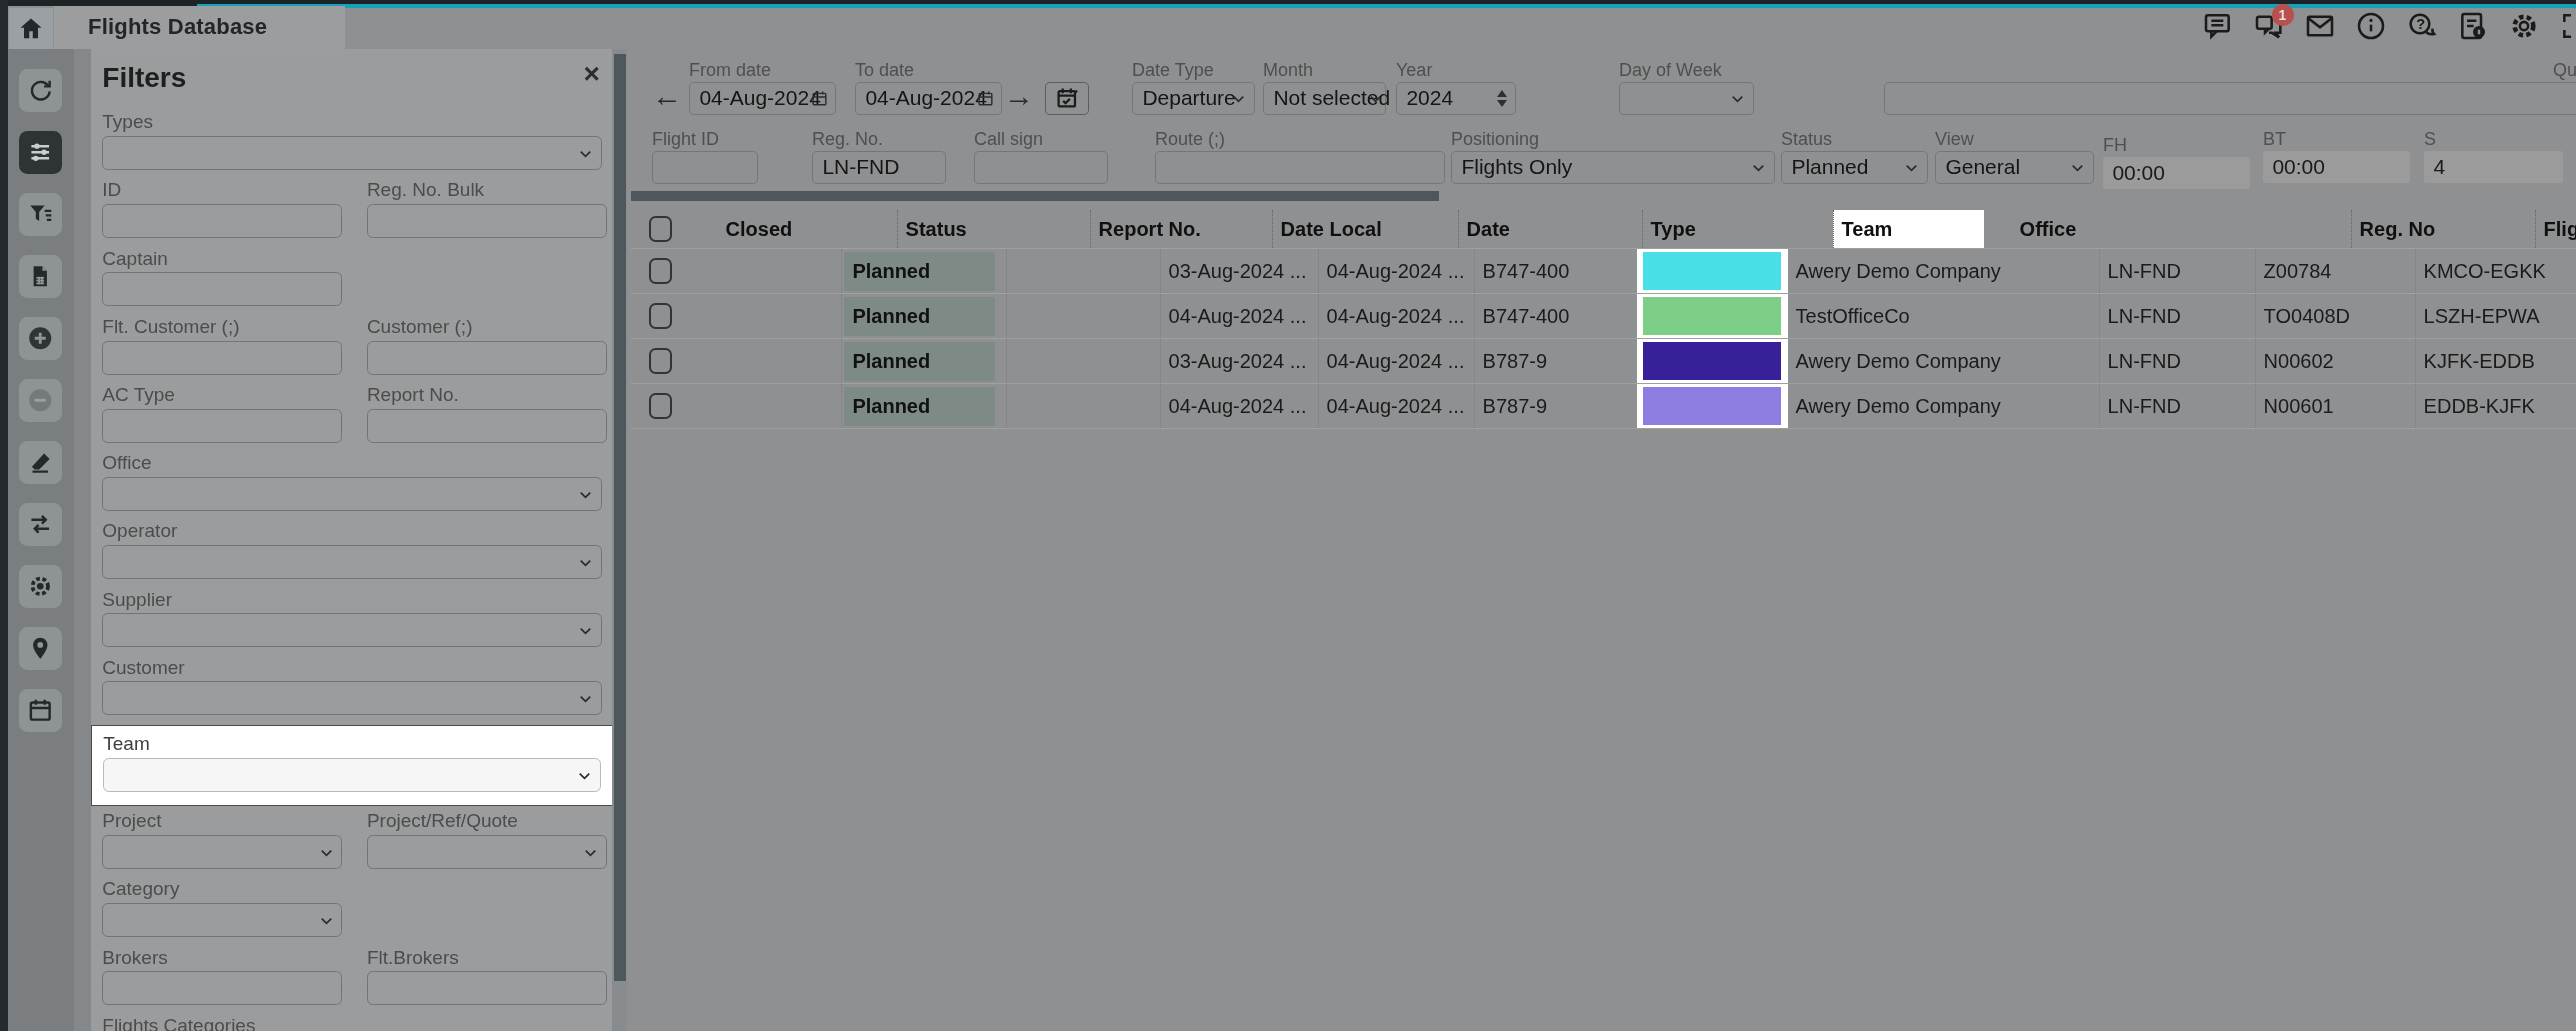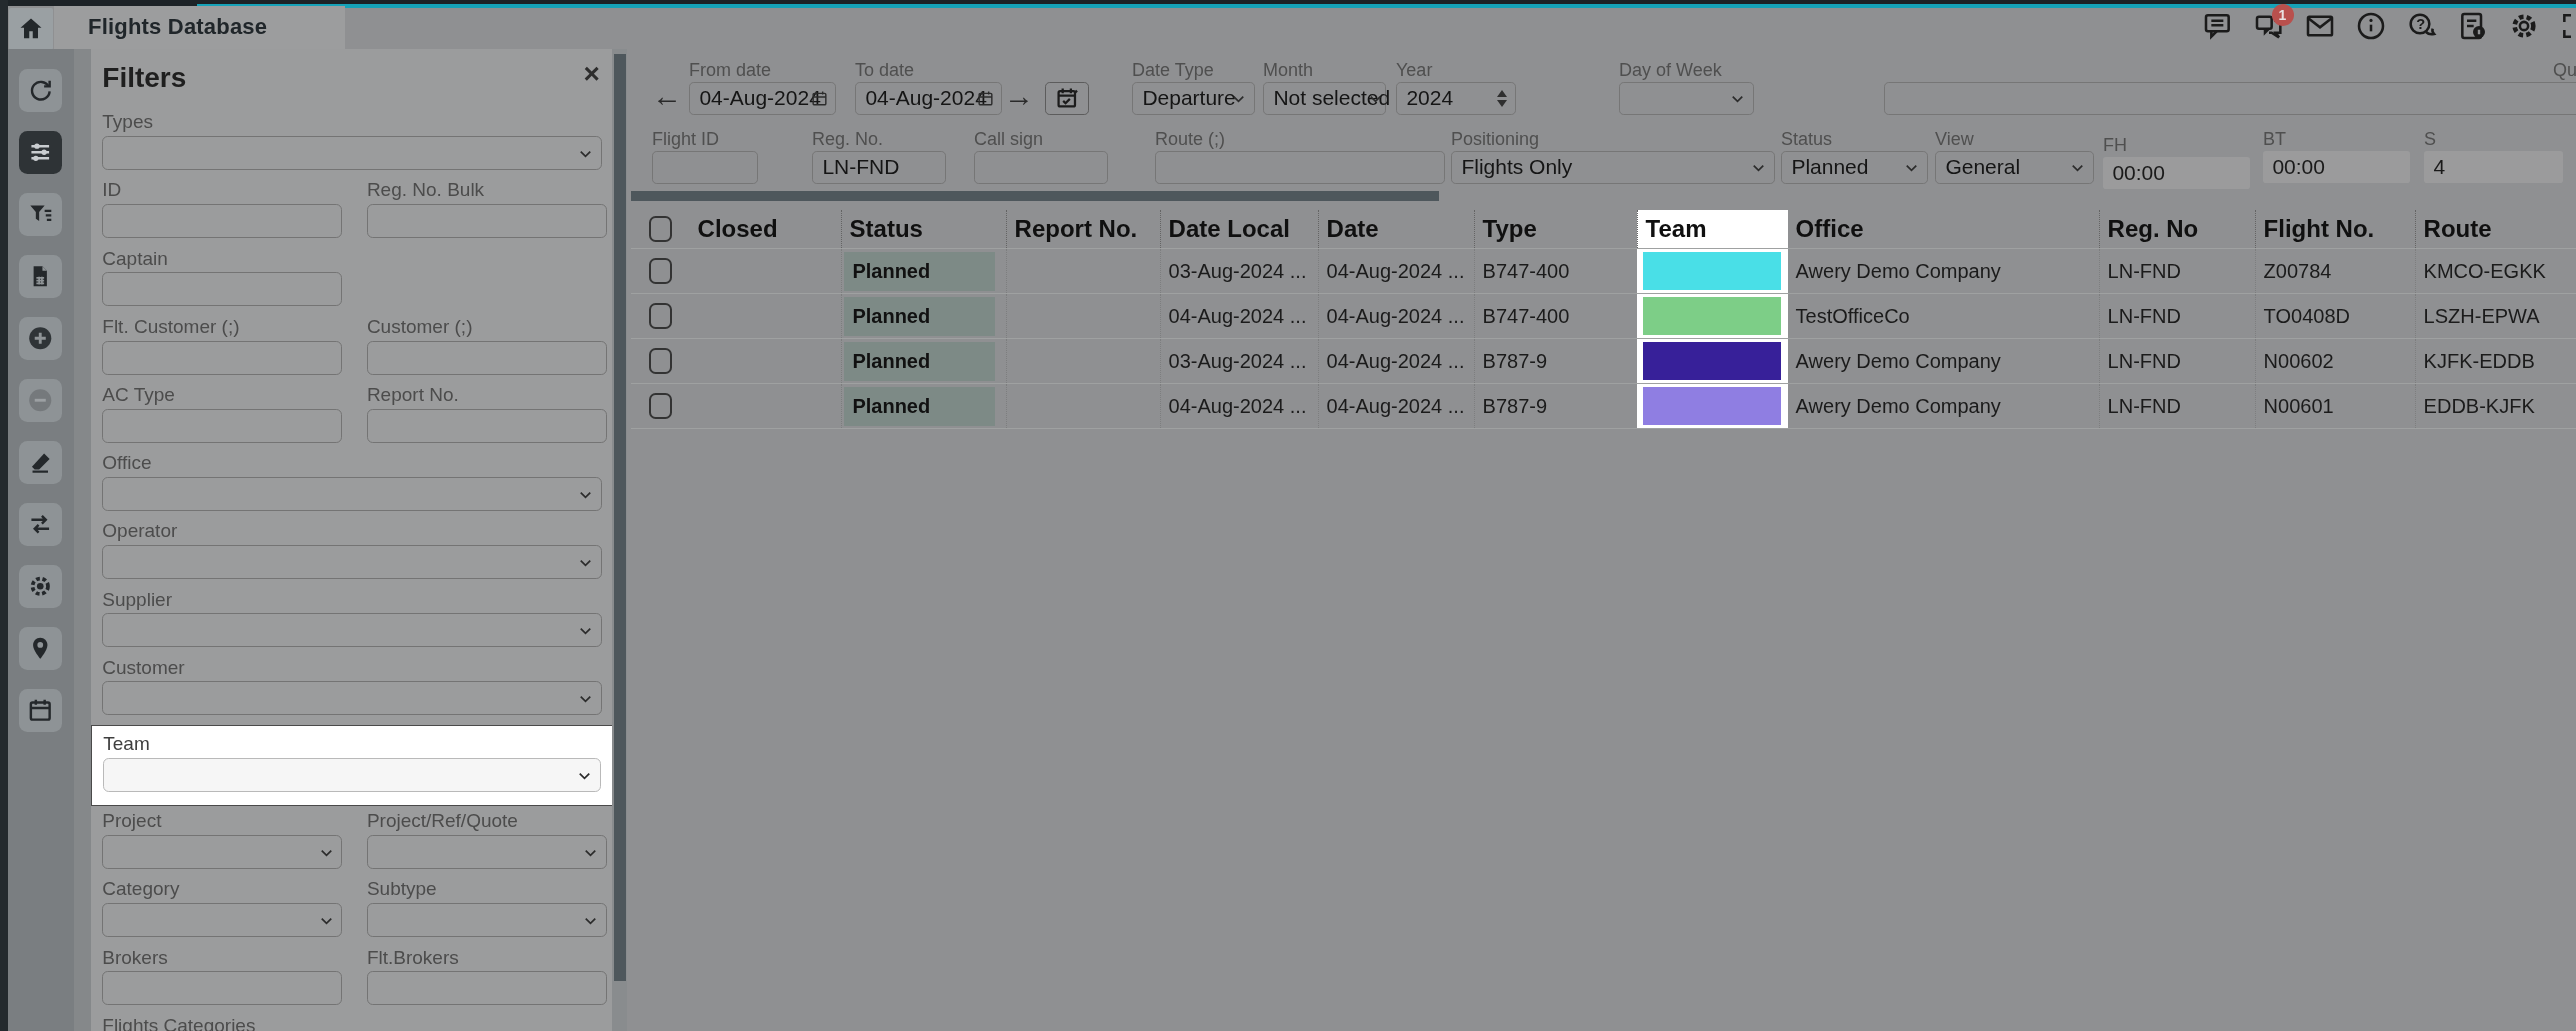--- a/index.html
+++ b/index.html
@@ -67,21 +67,21 @@
   .ud .up{border-bottom:7.6px solid #2f2f2f;}
   .ud .dn{border-top:7.6px solid #2f2f2f;}
   #cal-btn{left:1045px;top:82px;width:44px;height:33px;border:1.9px solid #5c5c5c;border-radius:4.7px;
            box-sizing:border-box;display:flex;align-items:center;justify-content:center;}
   #cal-btn svg{width:24.6px;height:24.6px;fill:none;stroke:#1c1c1c;stroke-width:2.2;}
   #hscroll{left:631px;top:191px;width:808px;height:10.4px;background:#4e575c;}
 
   
   #table{left:631px;top:210px;width:1945px;}
   .grid{display:grid;grid-template-columns:59px 151px 165px 154px 158px 156px 163px 151px 311px 156px 160px 161px;}
-  #thead{height:38px;font-weight:bold;font-size:24px;color:#101010;}
+  #thead{height:38px;font-weight:bold;font-size:20px;color:#101010;gap:28px;}
   #thead>div{display:flex;align-items:center;padding-left:7.6px;box-sizing:border-box;}
   .trow{height:44px;font-size:20px;color:#1b1b1b;border-top:1.4px solid #9fa1a1;}
   .trow:first-of-type{border-top:1.4px solid #8a8c8c;}
   .trow:last-of-type{border-bottom:1.4px solid #9fa1a1;}
   .trow>div{display:flex;align-items:center;padding-left:7.6px;box-sizing:border-box;overflow:hidden;}
   .sep{border-left:1.9px dotted #646464;}
   .bsep{border-left:1.9px dotted rgba(80,80,80,.28);}
   .cbcell{justify-content:center;padding-left:0 !important;}
   .cb{width:23.6px;height:25.5px;border:2.4px solid #333;border-radius:6.6px;box-sizing:border-box;}
   .chip{background:#7d8a86;font-weight:bold;color:#111;height:39px;line-height:39px;
@@ -356,28 +356,20 @@
 
   <div class="duo">
     <div class="ff">
       <div class="fl">Category</div>
       <div class="fc">
           <svg class="chv" viewBox="0 0 24 24">
             <path d="M6 9.5l6 6 6-6"></path>
           </svg>
         </div>
     </div>
-    <div class="ff">
-      <div class="fl">Subtype</div>
-      <div class="fc">
-          <svg class="chv" viewBox="0 0 24 24">
-            <path d="M6 9.5l6 6 6-6"></path>
-          </svg>
-        </div>
-    </div>
   </div>
 
   <div class="duo">
     <div class="ff">
       <div class="fl">Brokers</div>
       <div class="fc"></div>
     </div>
     <div class="ff">
       <div class="fl">Flt.Brokers</div>
       <div class="fc"></div>

